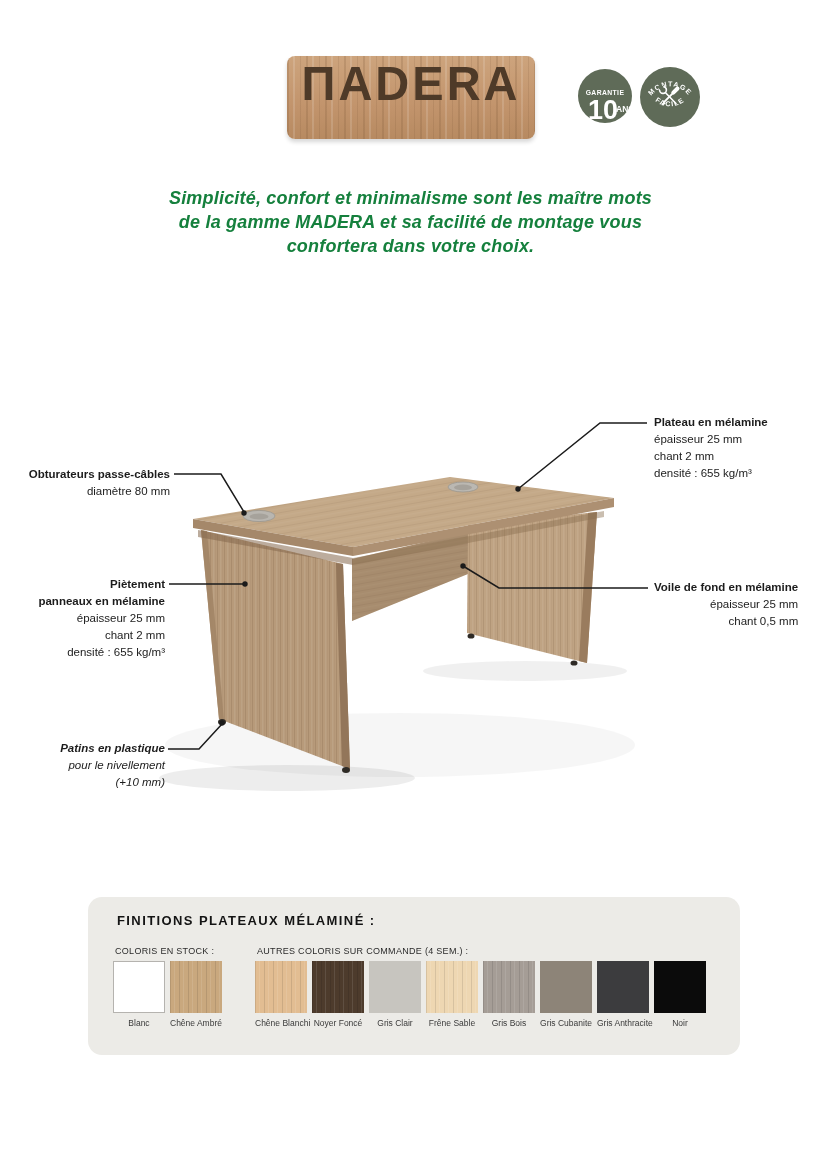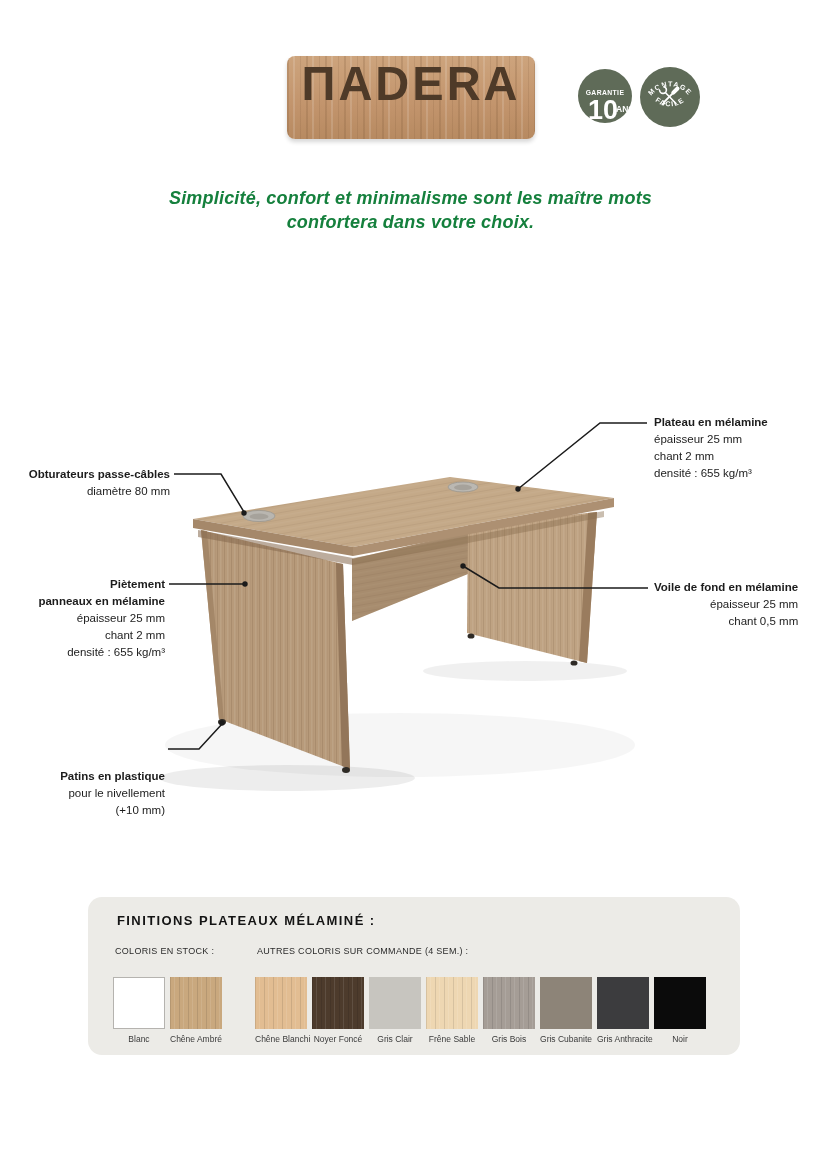--- a/index.html
+++ b/index.html
@@ -45,21 +45,21 @@
     background:#ecebe7;border-radius:14px;
   }
   .finitions-title{
     position:absolute;left:29px;top:16px;font-size:13px;font-weight:bold;
     letter-spacing:1.4px;color:#141414;
   }
   .swatch-group{position:absolute;top:49px;}
   .swatch-group.g0{left:25px;}
   .swatch-group.g1{left:167px;}
   .swatch-group-label{font-size:9px;letter-spacing:.3px;color:#2b2b2b;margin-left:2px;}
-  .swatch-row{display:flex;gap:5px;margin-top:21px;}
+  .swatch-row{display:flex;gap:5px;margin-top:5px;}
   .swatch{width:52px;}
   .chip{width:52px;height:52px;box-sizing:border-box;}
   .chip.bordered{border:1px solid #b5b3af;}
   .chip.grain{
     background-image:repeating-linear-gradient(90deg,
       rgba(0,0,0,.10) 0 1px, rgba(0,0,0,0) 1px 4px,
       rgba(255,255,255,.10) 4px 5px, rgba(0,0,0,0) 5px 9px) !important;
     background-blend-mode:normal;
   }
   .swatch-label{
@@ -103,20 +103,21 @@
         <path d="M89.3,26.5 L100,37.5"></path>
         <path d="M101.5,22.5 l-4.2,4.2" stroke-width="4"></path>
         <path d="M96.2,27.9 L88,36.2" stroke-width="1.9"></path>
         <path d="M86.2,38.6 l2.6,-1.4"></path>
       </g>
     </g>
   </svg>
 
   <div class="tagline">
     <div>Simplicité, confort et minimalisme sont les maître mots</div>
+    <div>de la gamme MADERA et sa facilité de montage vous</div>
     <div>confortera dans votre choix.</div>
   </div>
 
   <svg class="diagram-svg" viewBox="0 0 821 1169">
     <defs>
       <linearGradient id="gTop" x1="0" y1="0" x2="1" y2="1">
         <stop offset="0" stop-color="#cdb493"></stop>
         <stop offset="0.55" stop-color="#c0a484"></stop>
         <stop offset="1" stop-color="#b2957539"></stop>
       </linearGradient>
@@ -221,21 +222,21 @@
     <div>chant 2 mm</div>
     <div>densité : 655 kg/m³</div>
   </div>
 
   <div class="callout" style="left:654px;top:579px;text-align:right;">
     <div class="t">Voile de fond en mélamine</div>
     <div>épaisseur 25 mm</div>
     <div>chant 0,5 mm</div>
   </div>
 
-  <div class="callout right" style="right:656px;top:768px;">
+  <div class="callout right" style="right:656px;top:740px;font-style:italic;">
     <div class="t">Patins en plastique</div>
     <div>pour le nivellement</div>
     <div>(+10 mm)</div>
   </div>
 
   <div class="finitions">
     <div class="finitions-title">FINITIONS PLATEAUX MÉLAMINÉ :</div>
 
     <div class="swatch-group g0">
       <div class="swatch-group-label">COLORIS EN STOCK :</div>

